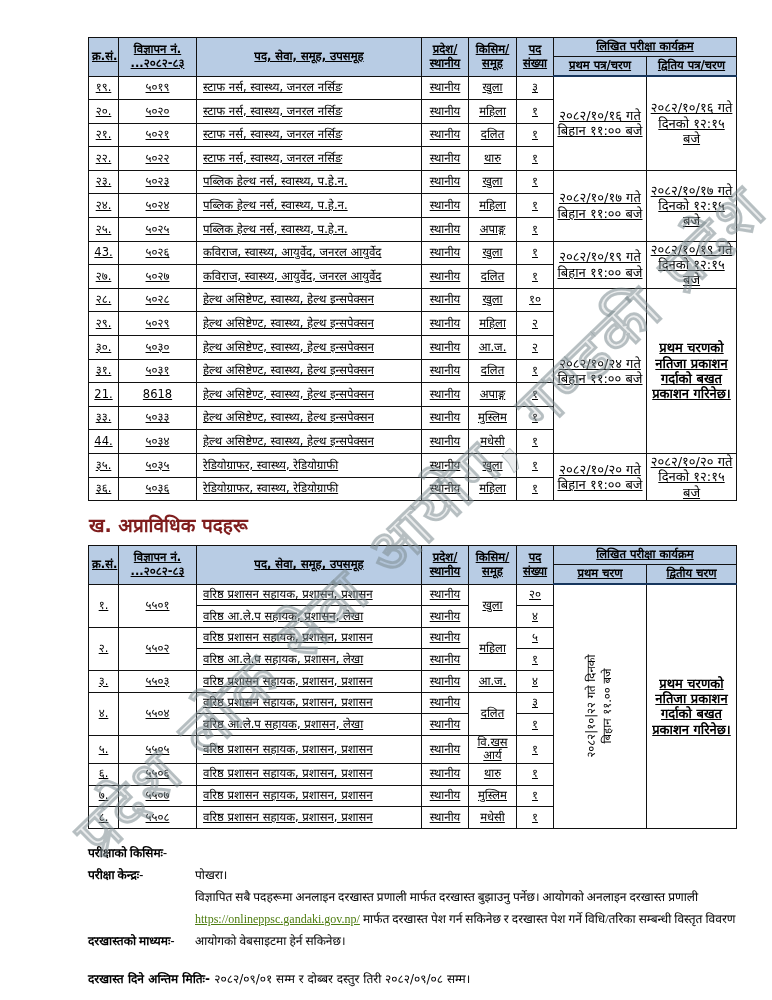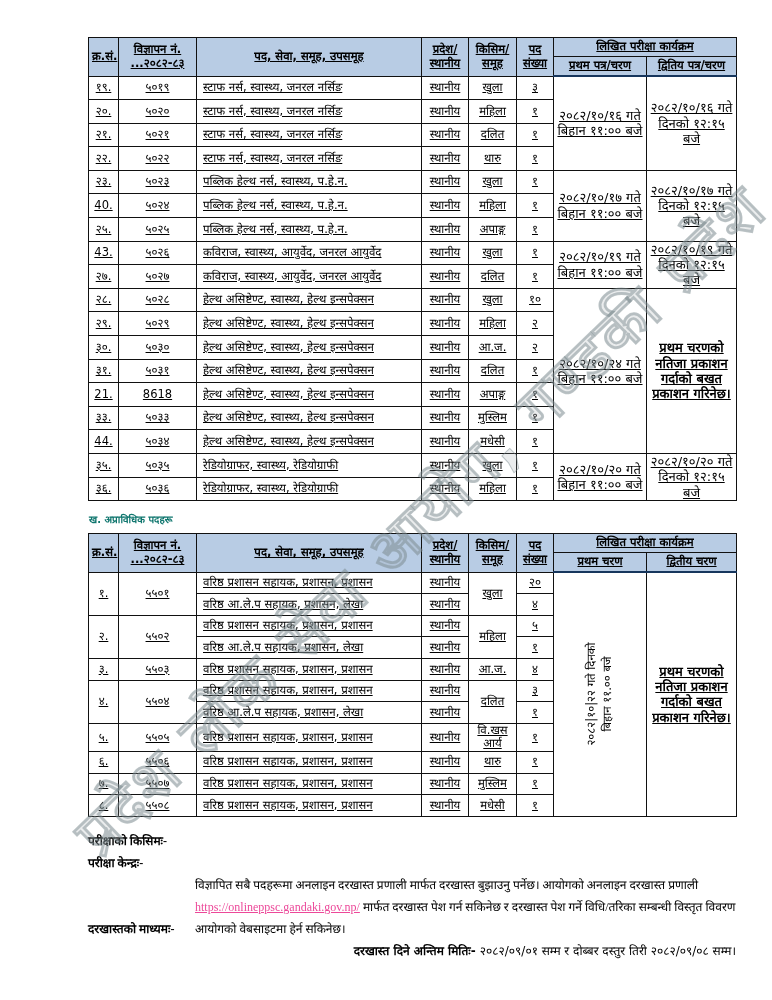--- a/index.html
+++ b/index.html
@@ -25,28 +25,28 @@
   #t2 tbody td{height:20.6px;}
   .c-post{text-align:left;padding-left:6px;}
   .c-sched{font-size:13px;text-align:center;}
   .bold{font-weight:bold;}
   .c-rot{position:relative;}
   .rot{
     position:absolute;left:50%;top:50%;
     transform:translate(-50%,-50%) rotate(-90deg);
     white-space:pre-line;width:215px;text-align:center;font-size:11.5px;line-height:1.35;
   }
-  .sec{color:#0f766e;font-weight:bold;font-size:10px;margin:11px 0 7px 1px;}
+  .sec{color:#7f1d1d;font-weight:bold;font-size:19px;margin:11px 0 7px 1px;}
   .footer{margin-top:13px;font-size:12px;line-height:22px;}
   .frow{display:flex;align-items:flex-end;font-family:Liberation Serif, serif;}
   .flabel{font-weight:bold;width:107px;flex:none;}
   .fval{flex:1;}
-  .flast{margin-top:0;text-align:right;}
+  .flast{margin-top:16px;}
   .flast .dl-label{font-weight:bold;}
-  a.weblink{color:#ec4899;text-decoration:underline;}
+  a.weblink{color:#4d7c0f;text-decoration:underline;}
 </style>
 </head>
 <body>
 
 <div class="watermark">प्रदेश लोक सेवा आयोग, गण्डकी प्रदेश</div>
 
 <div class="page">
 
   <table id="t1">
     <colgroup>
@@ -121,21 +121,21 @@
           <td class="c-post">पब्लिक हेल्थ नर्स, स्वास्थ्य, प.हे.न.</td>
           <td class="c-level">स्थानीय</td>
           <td class="c-group">खुला</td>
           <td class="c-count">१</td>
           <td class="c-sched" rowspan="3">२०८२/१०/१७ गते
 बिहान ११:०० बजे</td>
           <td class="c-sched" rowspan="3">२०८२/१०/१७ गते
 दिनको १२:१५ बजे</td>
         </tr>
         <tr>
-          <td class="c-sn">40.</td>
+          <td class="c-sn">२४.</td>
           <td class="c-adv">५०२४</td>
           <td class="c-post">पब्लिक हेल्थ नर्स, स्वास्थ्य, प.हे.न.</td>
           <td class="c-level">स्थानीय</td>
           <td class="c-group">महिला</td>
           <td class="c-count">१</td>
         </tr>
         <tr>
           <td class="c-sn">२५.</td>
           <td class="c-adv">५०२५</td>
           <td class="c-post">पब्लिक हेल्थ नर्स, स्वास्थ्य, प.हे.न.</td>
@@ -362,20 +362,21 @@
         </tr>
       </tbody>
   </table>
 
   <div class="footer">
     <div class="frow">
       <span class="flabel">परीक्षाको किसिमः-</span>
     </div>
     <div class="frow">
       <span class="flabel">परीक्षा केन्द्रः-</span>
+      <span class="fval">पोखरा।</span>
     </div>
     <div class="frow">
       <span class="flabel">दरखास्तको माध्यमः-</span>
       <span class="fval"><span>विज्ञापित सबै पदहरूमा अनलाइन दरखास्त प्रणाली मार्फत दरखास्त बुझाउनु पर्नेछ।  आयोगको अनलाइन दरखास्त प्रणाली </span><a class="weblink" href="#">https://onlineppsc.gandaki.gov.np/</a><span> मार्फत दरखास्त पेश गर्न सकिनेछ र दरखास्त पेश गर्ने विधि/तरिका सम्बन्धी विस्तृत विवरण आयोगको वेबसाइटमा हेर्न सकिनेछ।</span></span>
     </div>
     <div class="flast">
       <span class="dl-label">दरखास्त दिने अन्तिम मितिः- </span><span>२०८२/०९/०१ सम्म र दोब्बर दस्तुर तिरी २०८२/०९/०८ सम्म।</span>
     </div>
   </div>
 

